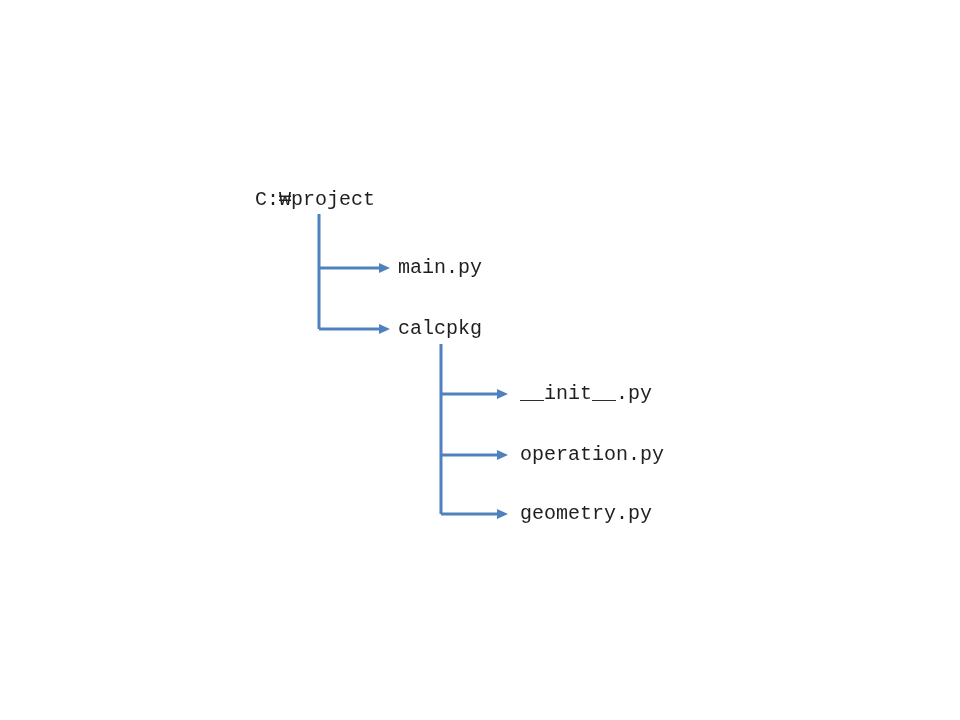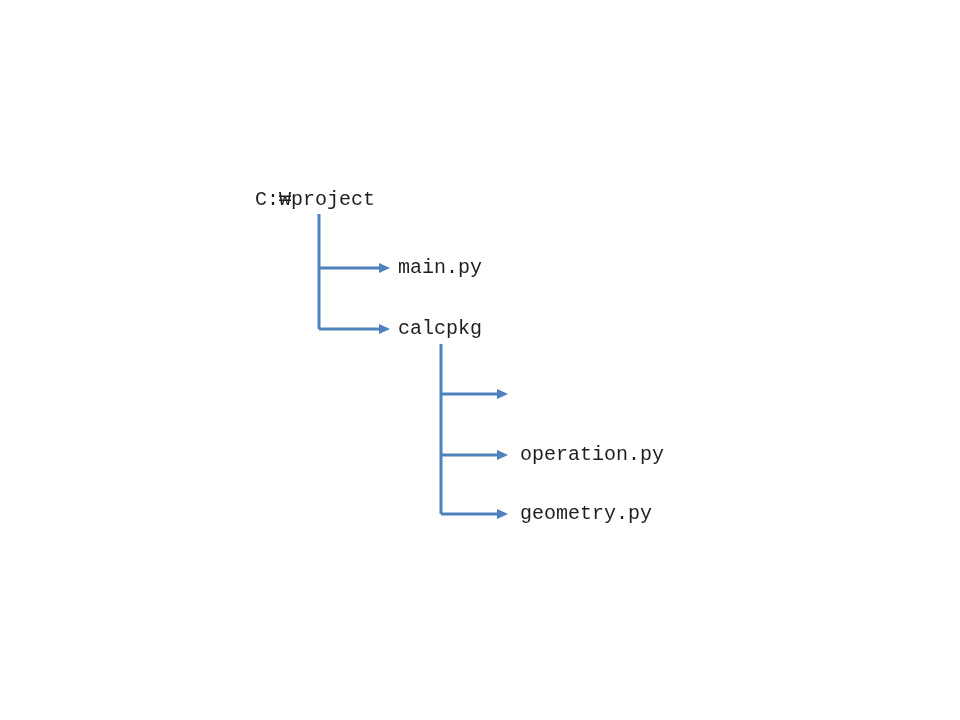--- a/index.html
+++ b/index.html
@@ -75,18 +75,19 @@
 
     <line x1="441" y1="514" x2="498" y2="514" marker-end="url(#arrowhead)"></line>
   </svg>
 
   <div class="node-label root-label">C:₩project</div>
 
   <div class="node-label label-main">main.py</div>
 
   <div class="node-label label-calcpkg">calcpkg</div>
 
+  <div class="node-label label-init">__init__.py</div>
 
   <div class="node-label label-operation">operation.py</div>
 
   <div class="node-label label-geometry">geometry.py</div>
 
 </div>
 
 </body></html>

